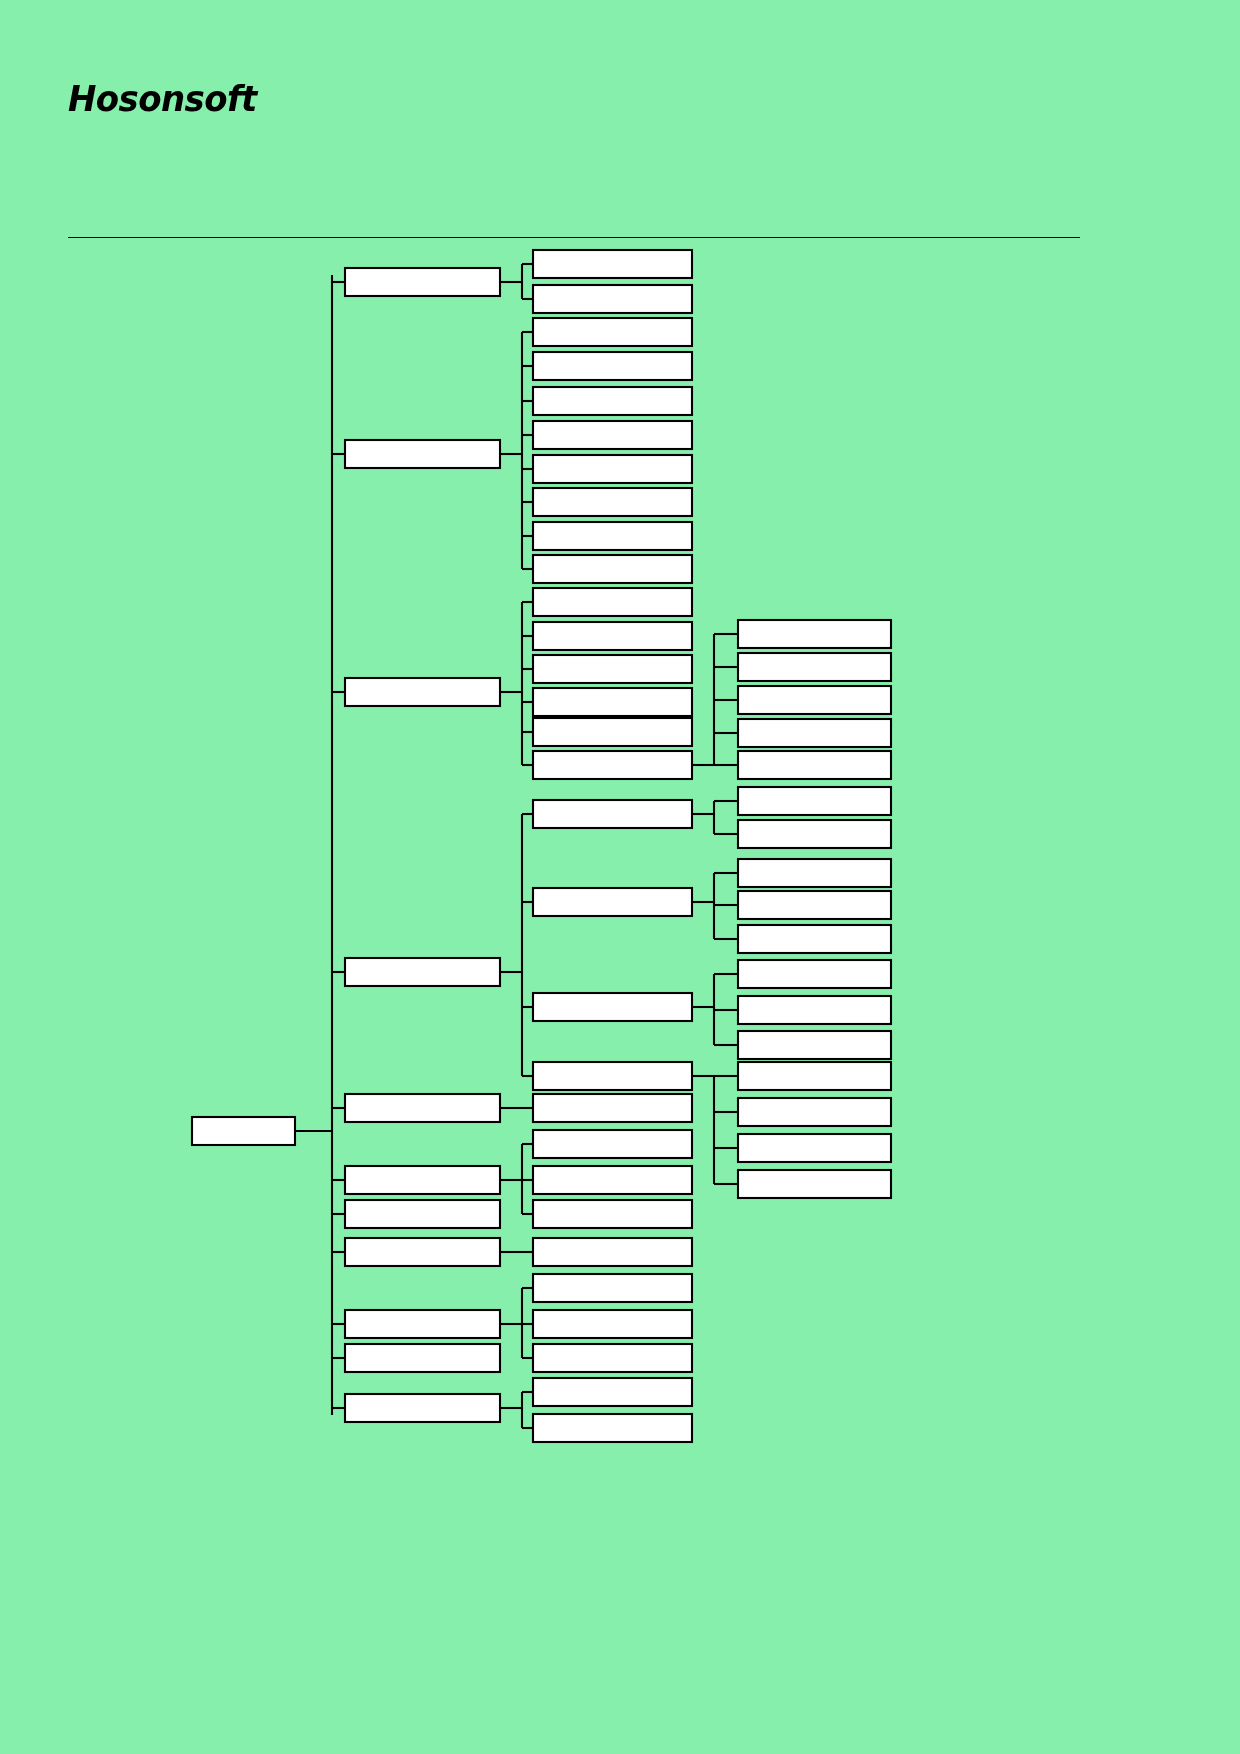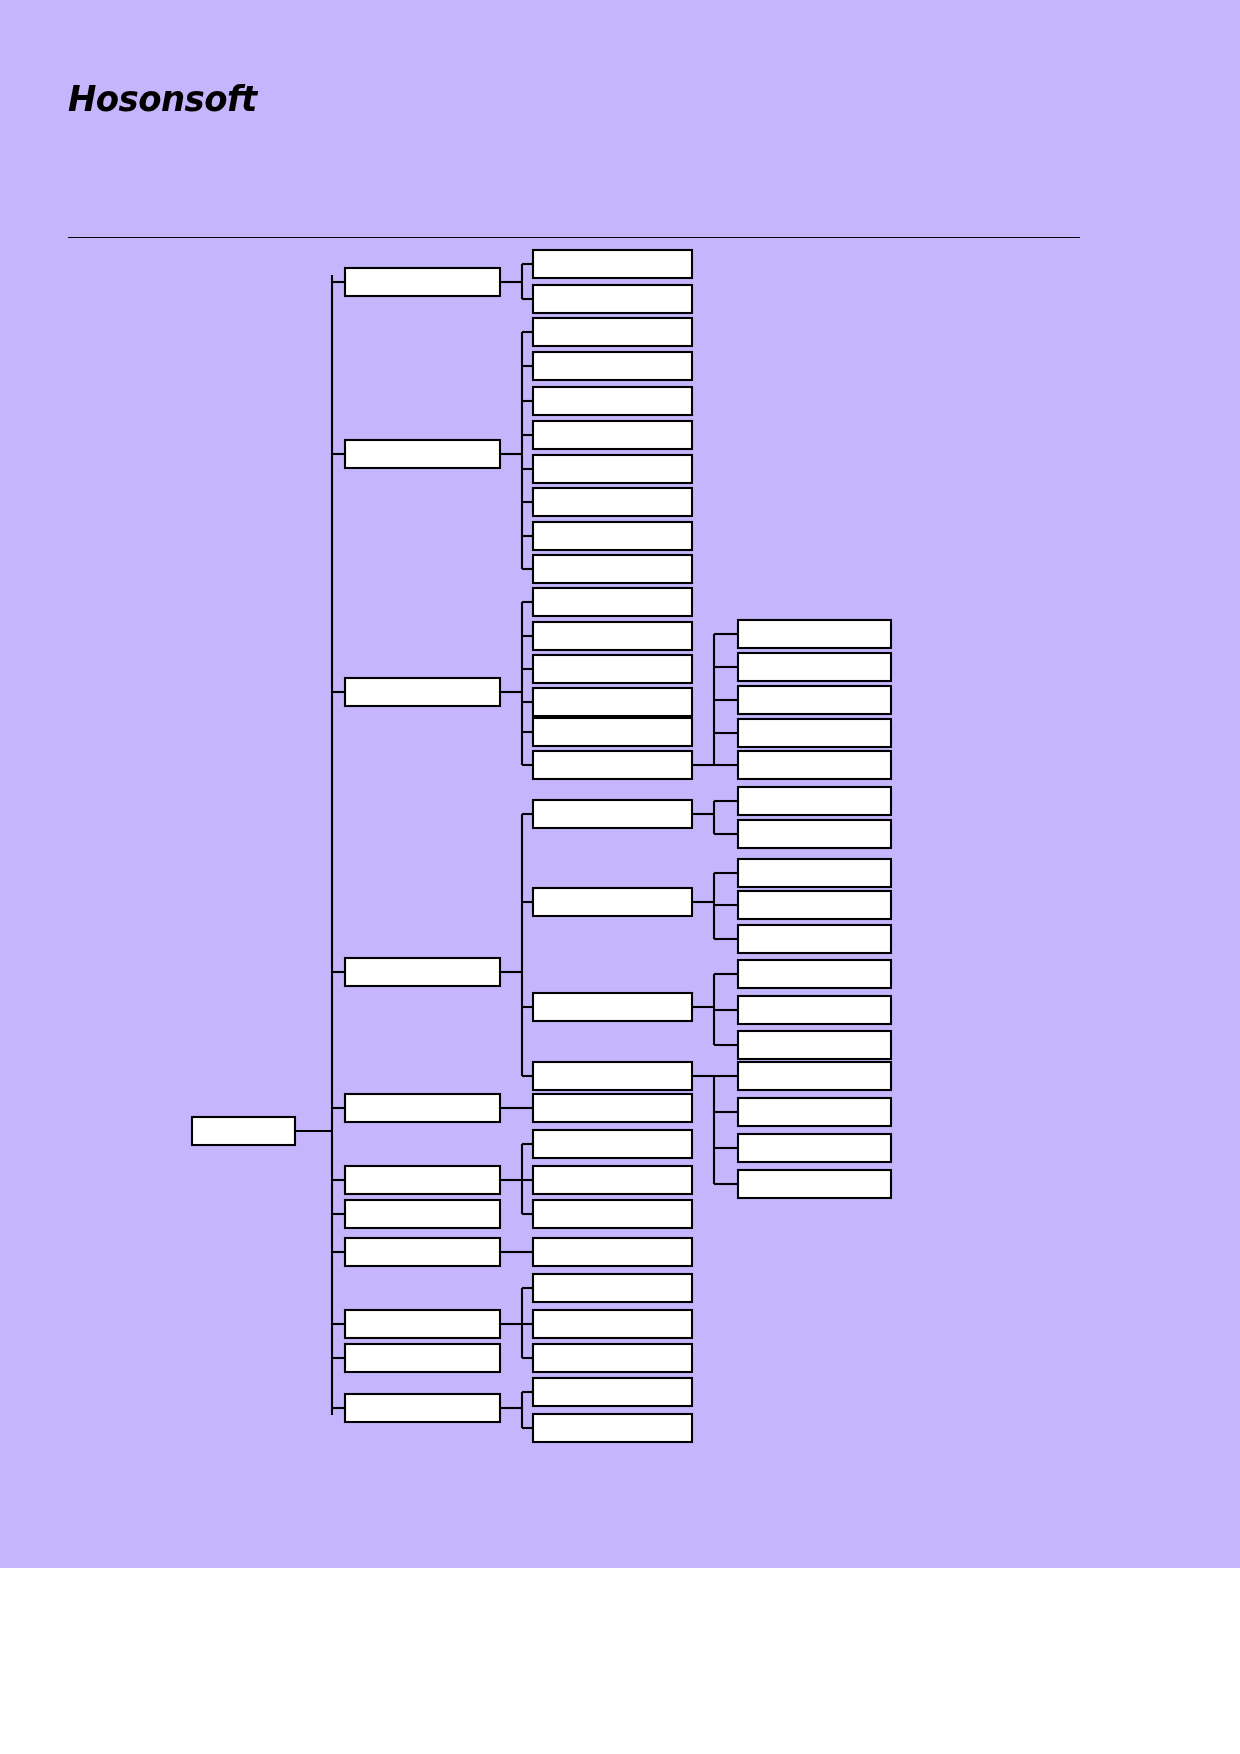--- a/index.html
+++ b/index.html
@@ -8,22 +8,22 @@
     padding: 0;
     background: #ffffff;
   }
   body {
     font-family: "Liberation Sans", sans-serif;
     color: #000000;
   }
   .page {
     position: relative;
     width: 1240px;
-    height: 1568px;
-    background: #c4b5fd;
+    height: 1754px;
+    background: #86efac;
     overflow: hidden;
   }
   .brand {
     position: absolute;
     left: 68px;
     top: 82px;
     font-family: "DejaVu Sans", sans-serif;
     font-style: italic;
     font-weight: 700;
     font-size: 35px;

